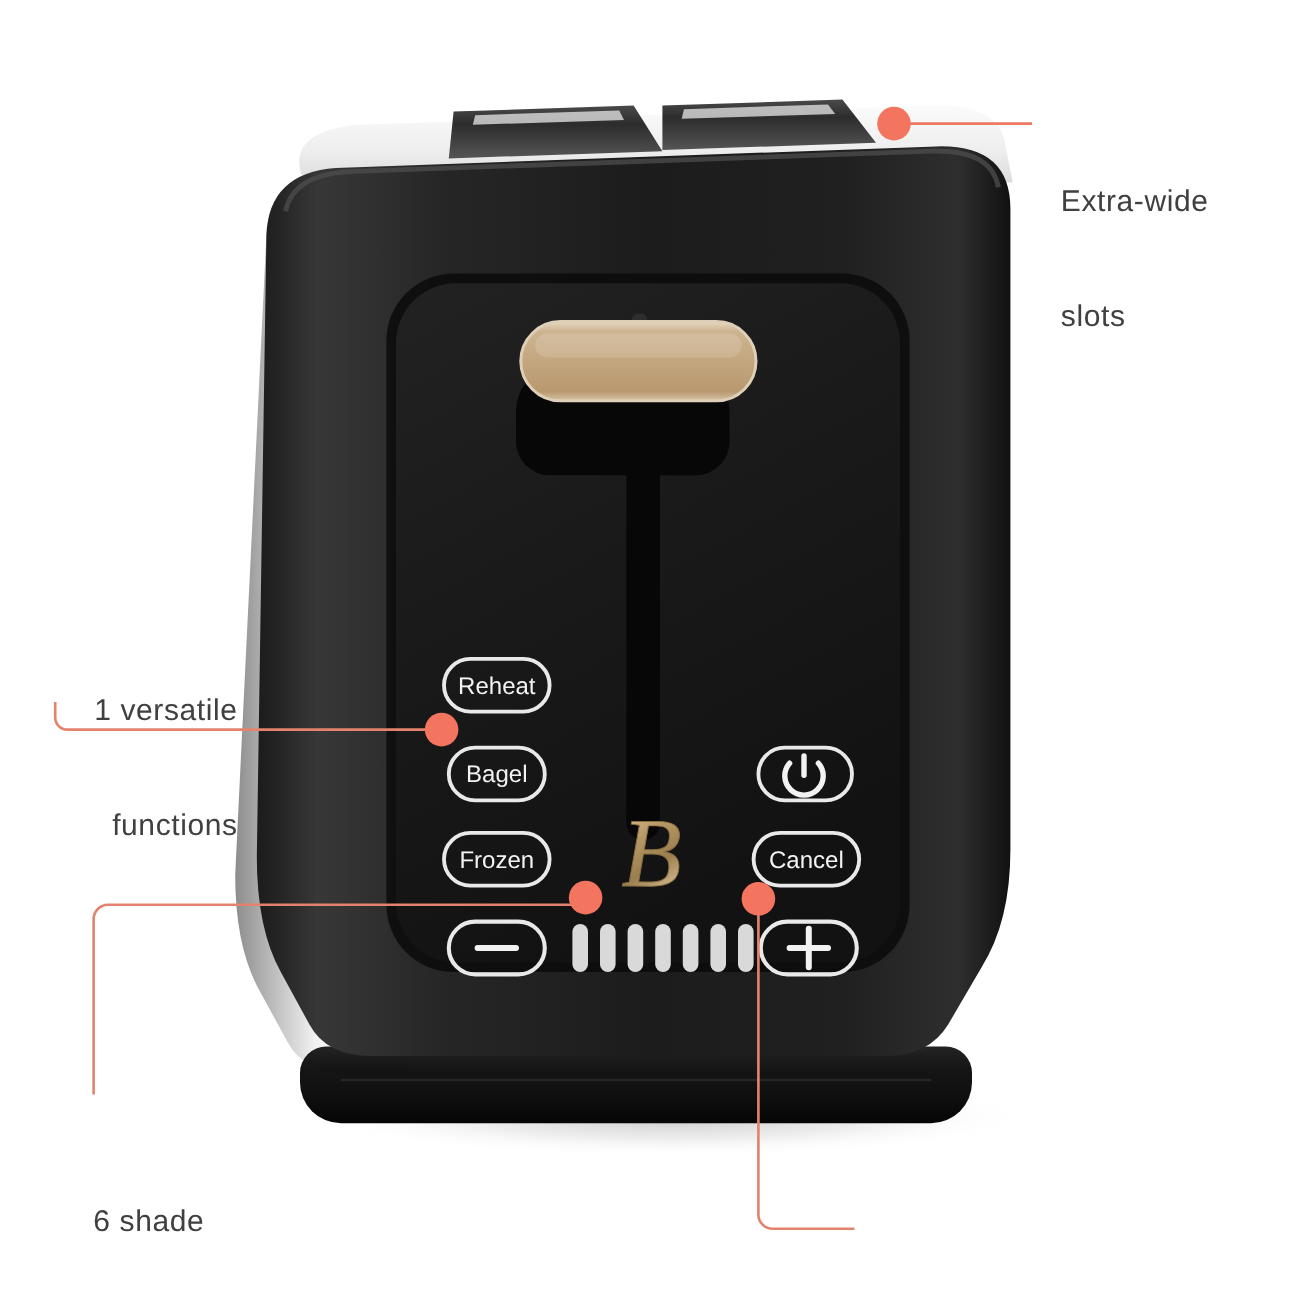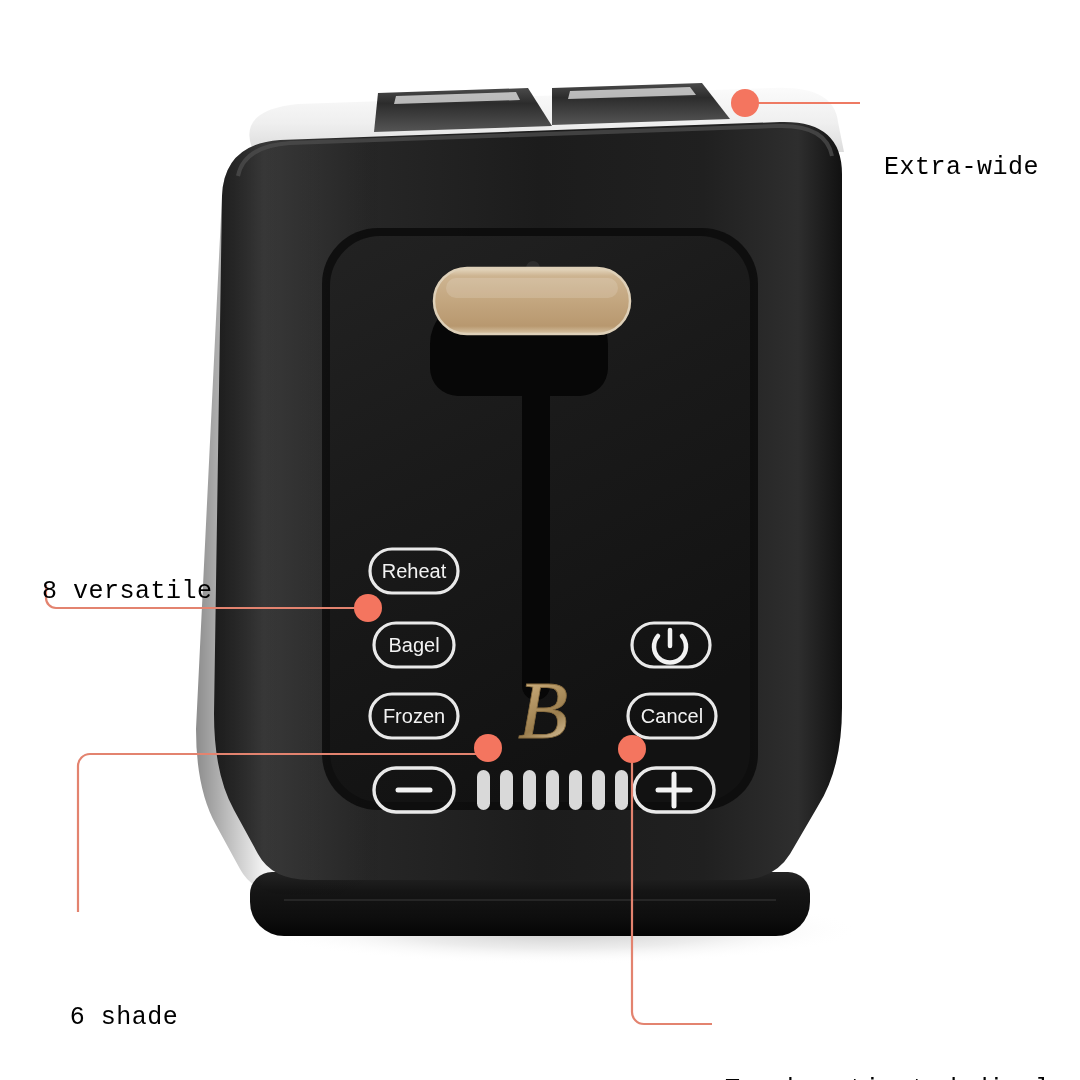--- a/index.html
+++ b/index.html
@@ -20,24 +20,24 @@
   
   #product {
     position: absolute;
     left: 0; top: 0;
     width: 1080px; height: 1080px;
     pointer-events: none;
   }
 
   .callout-text {
     position: absolute;
-    font-family: Liberation Mono, monospace;
+    font-family: Liberation Sans, sans-serif;
     font-size: 25px;
     line-height: 32px;
-    color: #000000;
+    color: #404040;
     letter-spacing: 0.5px;
     white-space: pre;
   }
 
   .callout-svg {
     position: absolute;
     left: 0; top: 0;
     width: 1080px;
     height: 1080px;
   }
@@ -208,24 +208,26 @@
     <path d="M632 749 V 1012 a12 12 0 0 0 12 12 H 712" stroke="#e3836f" stroke-width="2.2" fill="none"></path>
   </svg>
 
   <div class="dot" style="left:745px; top:103px;"></div>
   <div class="dot" style="left:368px; top:608px;"></div>
   <div class="dot" style="left:488px; top:748px;"></div>
   <div class="dot" style="left:632px; top:749px;"></div>
 
   <div class="callout-text" style="left:884px; top:88px; text-align:left;">
     <div>Extra-wide</div>
+    <div>slots</div>
   </div>
 
   <div class="callout-text" style="left:42px; top:512px; text-align:right; width:156px;">
-    <div>8 versatile</div>
+    <div>1 versatile</div>
+    <div>functions</div>
   </div>
 
   <div class="callout-text" style="left:54px; top:938px; text-align:center; width:140px;">
     <div>6 shade</div>
     
     
   </div>
 
   <div class="callout-text" style="left:725px; top:1010px; text-align:left;">
     <div>Touch-activated display</div>

